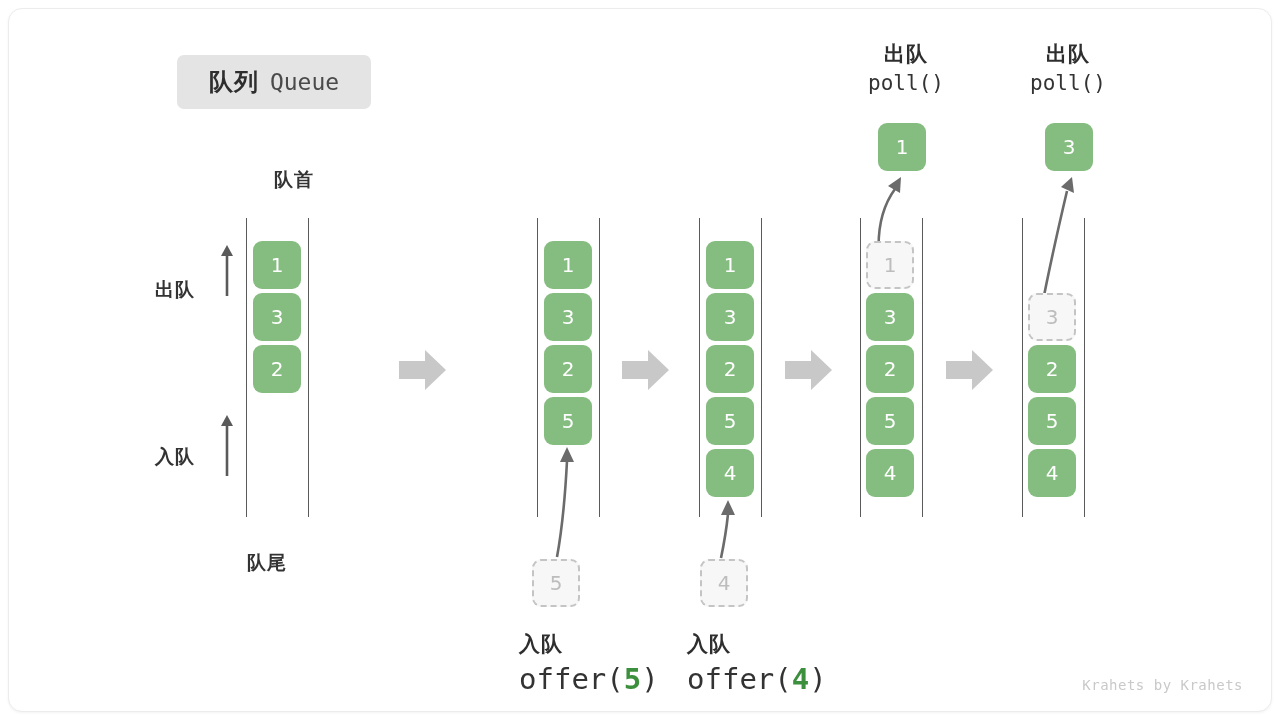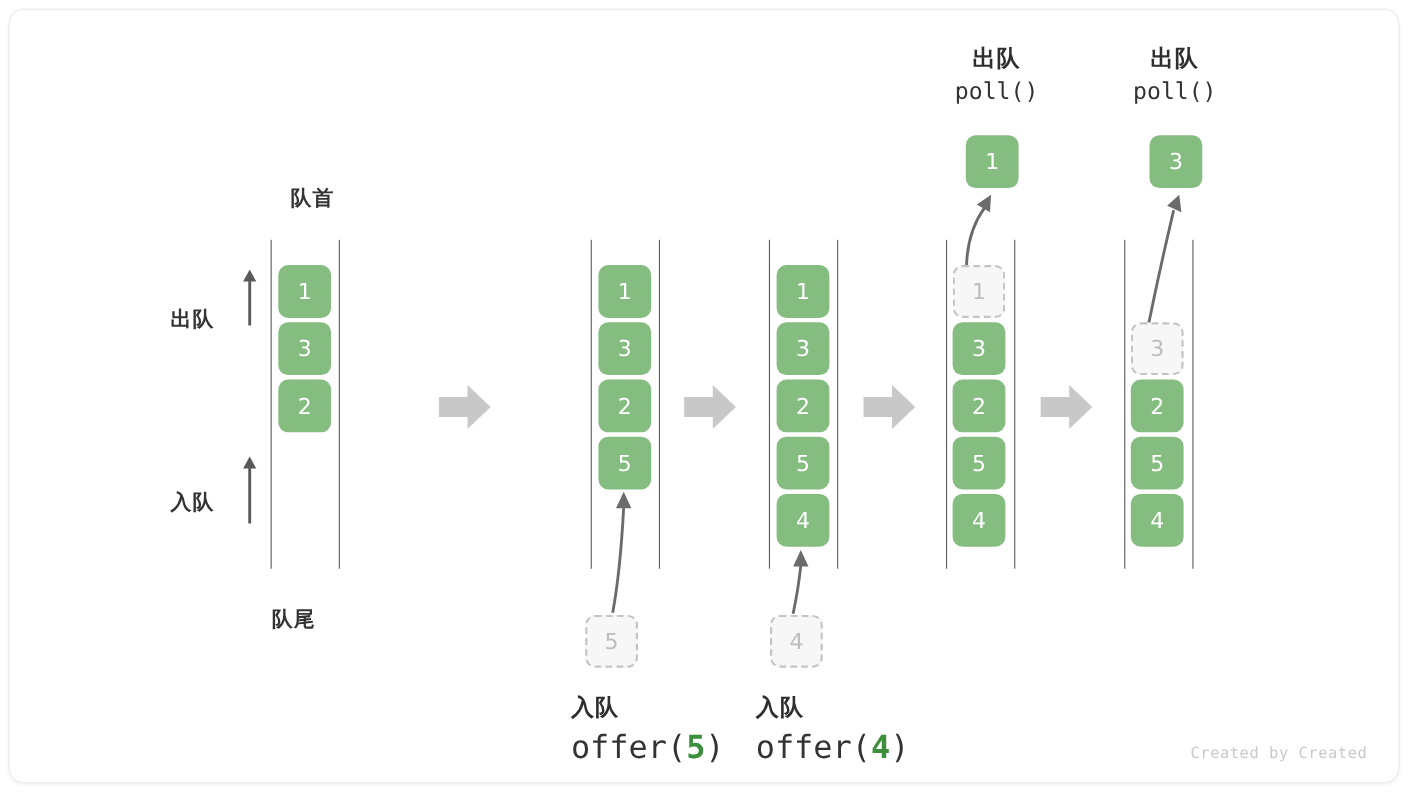--- a/index.html
+++ b/index.html
@@ -149,22 +149,26 @@
     color: #c9c9c9;
     letter-spacing: 0.5px;
   }
   svg { display: block; overflow: visible; }
 </style>
 </head>
 <body>
 
 <div id="card">
 
-
-  <div class="abs endlabel" style="left:238px; top:158px;padding-left:17px;">队首</div>
+  <div class="abs" id="title-badge">
+    <span class="cn">队列</span>
+    <span class="en">Queue</span>
+  </div>
+
+  <div class="abs endlabel" style="left:248px; top:158px;padding-left:17px;">队首</div>
   <div class="abs endlabel" style="left:238px; top:541px;">队尾</div>
 
   <div class="abs sideop" style="left:146px; top:268px;">出队</div>
   <div class="abs" style="left:210px; top:235px;">
     <svg width="16" height="52" viewBox="0 0 16 52">
       <line x1="8" y1="52" x2="8" y2="10" stroke="#5a5a5a" stroke-width="2.6"></line>
       <path d="M8 1 L14 12 L2 12 Z" fill="#5a5a5a"></path>
     </svg>
   </div>
 
@@ -290,15 +294,15 @@
   </div>
 
   <div class="abs rail" style="left:1013px; top:209px; height:299px;"></div>
   <div class="abs rail" style="left:1075px; top:209px; height:299px;"></div>
 
   <div class="abs box ghost" style="left:1019px; top:284px;">3</div>
   <div class="abs box filled" style="left:1019px; top:336px;">2</div>
   <div class="abs box filled" style="left:1019px; top:388px;">5</div>
   <div class="abs box filled" style="left:1019px; top:440px;">4</div>
 
-  <div class="abs" id="credit">Created by Created</div>
+  <div class="abs" id="credit">Krahets by Krahets</div>
 
 </div>
 
 </body></html>

